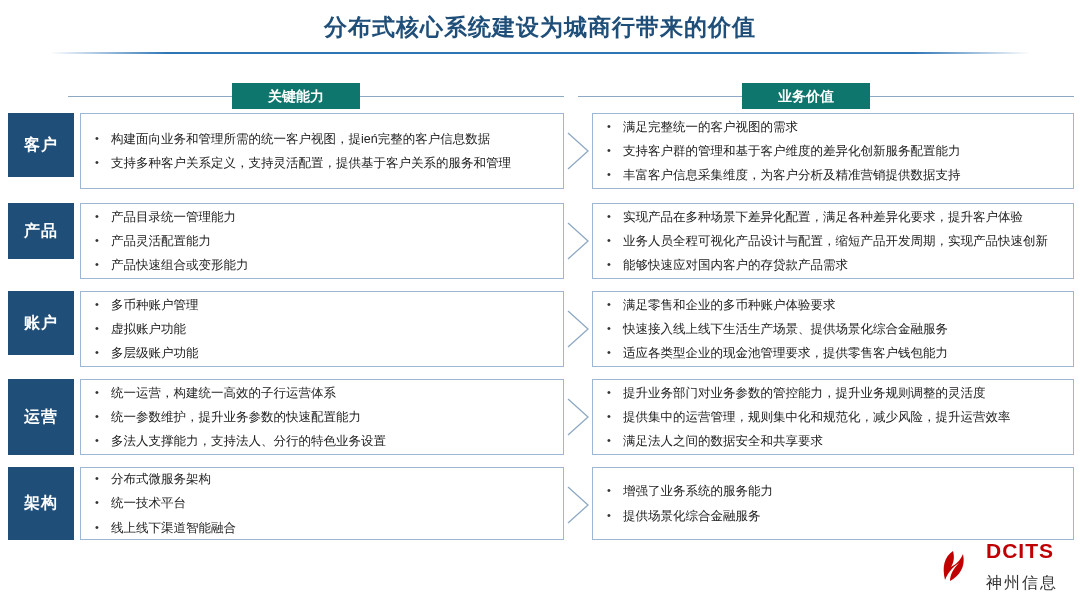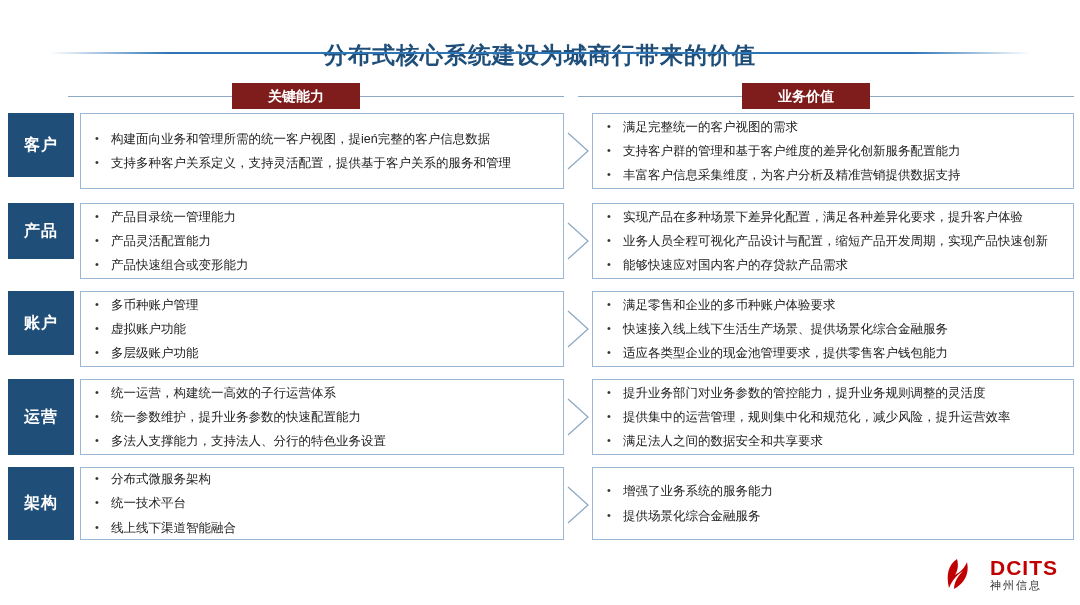--- a/index.html
+++ b/index.html
@@ -16,21 +16,20 @@
     position: relative;
   }
 
   
   .title-bar {
     position: absolute;
     left: 0;
     top: 12px;
     width: 1080px;
     text-align: center;
-    margin-top: 28px;
   }
   .title-text {
     display: inline-block;
     font-size: 23px;
     font-weight: bold;
     color: #1f4e79;
     letter-spacing: 1px;
   }
   .title-rule {
     position: absolute;
@@ -44,21 +43,21 @@
 
   
   .col-header {
     position: absolute;
     height: 26px;
     line-height: 26px;
     text-align: center;
     color: #ffffff;
     font-size: 14px;
     font-weight: bold;
-    background: #7f1d1d;
+    background: #0f766e;
   }
   .col-header.left  { left: 232px; top: 83px; width: 128px; }
   .col-header.right { left: 742px; top: 83px; width: 128px; }
 
   .header-line {
     position: absolute;
     top: 96px;
     height: 1px;
     background: #8ea9c4;
   }
@@ -135,24 +134,24 @@
   }
   .logo-mark { position: relative; width: 30px; height: 34px; }
   .logo-text { line-height: 1; }
   .logo-dcits {
     font-size: 21px;
     font-weight: bold;
     color: #c00000;
     letter-spacing: 1px;
   }
   .logo-cn {
-    font-size: 11px;
+    font-size: 16px;
     color: #333333;
     letter-spacing: 2px;
-    margin-top: 2px;
+    margin-top: 14px;
   }
 </style>
 </head>
 <body>
 
 <div class="title-bar">
   <span class="title-text">分布式核心系统建设为城商行带来的价值</span>
 </div>
 <div class="title-rule"></div>
 

